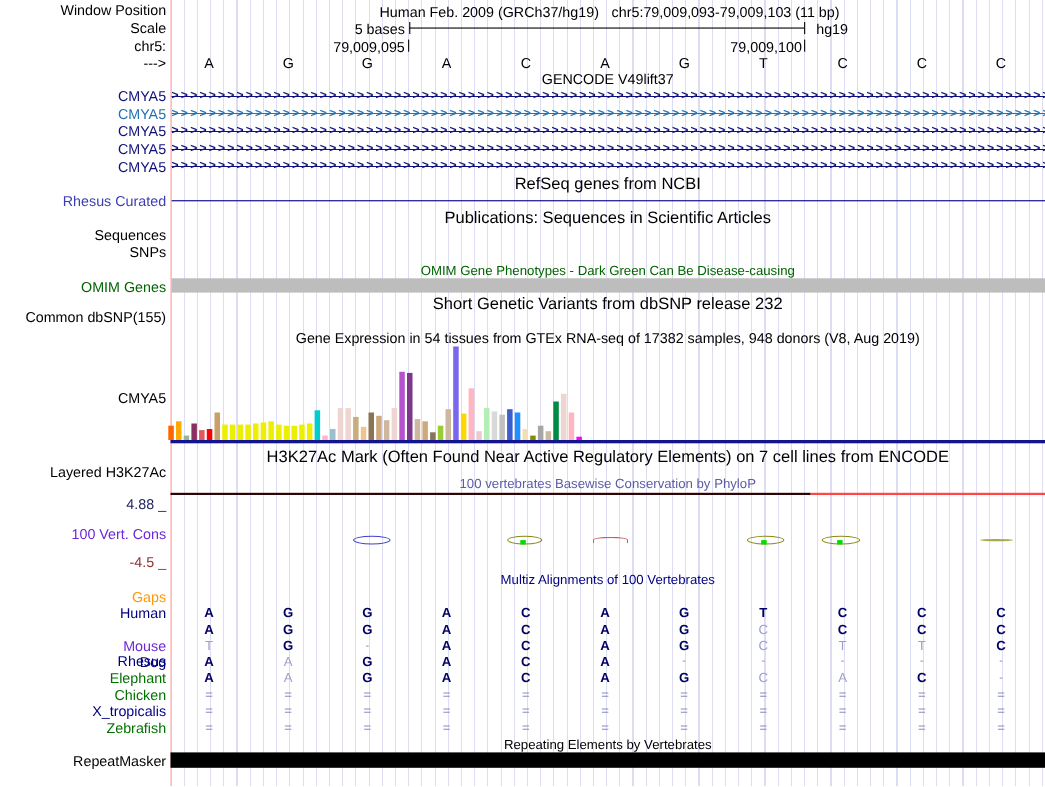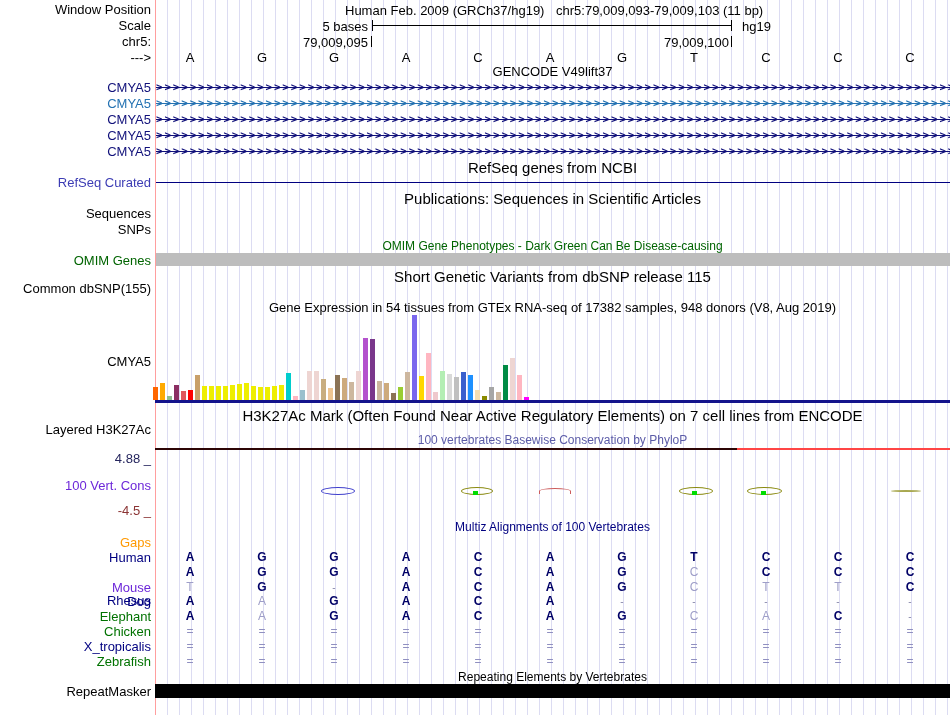--- a/index.html
+++ b/index.html
@@ -70,32 +70,32 @@
       <div class="arrowline" style="top: 97px; color: rgb(36, 114, 178); background: linear-gradient(transparent 6px, rgb(36, 114, 178) 6px, rgb(36, 114, 178) 7px, transparent 7px);">&gt;&gt;&gt;&gt;&gt;&gt;&gt;&gt;&gt;&gt;&gt;&gt;&gt;&gt;&gt;&gt;&gt;&gt;&gt;&gt;&gt;&gt;&gt;&gt;&gt;&gt;&gt;&gt;&gt;&gt;&gt;&gt;&gt;&gt;&gt;&gt;&gt;&gt;&gt;&gt;&gt;&gt;&gt;&gt;&gt;&gt;&gt;&gt;&gt;&gt;&gt;&gt;&gt;&gt;&gt;&gt;&gt;&gt;&gt;&gt;&gt;&gt;&gt;&gt;&gt;&gt;&gt;&gt;&gt;&gt;&gt;&gt;&gt;&gt;&gt;&gt;&gt;&gt;&gt;&gt;&gt;&gt;&gt;&gt;&gt;&gt;&gt;&gt;&gt;&gt;&gt;&gt;&gt;&gt;&gt;&gt;&gt;&gt;&gt;&gt;</div>
       <div class="llabel" style="top: 113px; color: rgb(16, 16, 122);">CMYA5</div>
       <div class="arrowline" style="top: 113px; color: rgb(16, 16, 122); background: linear-gradient(transparent 6px, rgb(16, 16, 122) 6px, rgb(16, 16, 122) 7px, transparent 7px);">&gt;&gt;&gt;&gt;&gt;&gt;&gt;&gt;&gt;&gt;&gt;&gt;&gt;&gt;&gt;&gt;&gt;&gt;&gt;&gt;&gt;&gt;&gt;&gt;&gt;&gt;&gt;&gt;&gt;&gt;&gt;&gt;&gt;&gt;&gt;&gt;&gt;&gt;&gt;&gt;&gt;&gt;&gt;&gt;&gt;&gt;&gt;&gt;&gt;&gt;&gt;&gt;&gt;&gt;&gt;&gt;&gt;&gt;&gt;&gt;&gt;&gt;&gt;&gt;&gt;&gt;&gt;&gt;&gt;&gt;&gt;&gt;&gt;&gt;&gt;&gt;&gt;&gt;&gt;&gt;&gt;&gt;&gt;&gt;&gt;&gt;&gt;&gt;&gt;&gt;&gt;&gt;&gt;&gt;&gt;&gt;&gt;&gt;&gt;&gt;</div>
       <div class="llabel" style="top: 129px; color: rgb(16, 16, 122);">CMYA5</div>
       <div class="arrowline" style="top: 129px; color: rgb(16, 16, 122); background: linear-gradient(transparent 6px, rgb(16, 16, 122) 6px, rgb(16, 16, 122) 7px, transparent 7px);">&gt;&gt;&gt;&gt;&gt;&gt;&gt;&gt;&gt;&gt;&gt;&gt;&gt;&gt;&gt;&gt;&gt;&gt;&gt;&gt;&gt;&gt;&gt;&gt;&gt;&gt;&gt;&gt;&gt;&gt;&gt;&gt;&gt;&gt;&gt;&gt;&gt;&gt;&gt;&gt;&gt;&gt;&gt;&gt;&gt;&gt;&gt;&gt;&gt;&gt;&gt;&gt;&gt;&gt;&gt;&gt;&gt;&gt;&gt;&gt;&gt;&gt;&gt;&gt;&gt;&gt;&gt;&gt;&gt;&gt;&gt;&gt;&gt;&gt;&gt;&gt;&gt;&gt;&gt;&gt;&gt;&gt;&gt;&gt;&gt;&gt;&gt;&gt;&gt;&gt;&gt;&gt;&gt;&gt;&gt;&gt;&gt;&gt;&gt;&gt;</div>
       <div class="llabel" style="top: 145px; color: rgb(16, 16, 122);">CMYA5</div>
       <div class="arrowline" style="top: 145px; color: rgb(16, 16, 122); background: linear-gradient(transparent 6px, rgb(16, 16, 122) 6px, rgb(16, 16, 122) 7px, transparent 7px);">&gt;&gt;&gt;&gt;&gt;&gt;&gt;&gt;&gt;&gt;&gt;&gt;&gt;&gt;&gt;&gt;&gt;&gt;&gt;&gt;&gt;&gt;&gt;&gt;&gt;&gt;&gt;&gt;&gt;&gt;&gt;&gt;&gt;&gt;&gt;&gt;&gt;&gt;&gt;&gt;&gt;&gt;&gt;&gt;&gt;&gt;&gt;&gt;&gt;&gt;&gt;&gt;&gt;&gt;&gt;&gt;&gt;&gt;&gt;&gt;&gt;&gt;&gt;&gt;&gt;&gt;&gt;&gt;&gt;&gt;&gt;&gt;&gt;&gt;&gt;&gt;&gt;&gt;&gt;&gt;&gt;&gt;&gt;&gt;&gt;&gt;&gt;&gt;&gt;&gt;&gt;&gt;&gt;&gt;&gt;&gt;&gt;&gt;&gt;&gt;</div>
     </div>
 
   <div class="ctitle small" style="top:162px">RefSeq genes from NCBI</div>
-  <div class="llabel" style="top: 176px; color: rgb(60, 60, 180);" id="refseq-label">RefSeq Curated</div>
+  <div class="llabel" style="top: 176px; color: rgb(60, 60, 180);" id="refseq-label">Rhesus Curated</div>
   <div class="abs" id="refseq-line" style="top: 182px; left: 156px; width: 794px; height: 1px; background: rgb(0, 0, 128);"></div>
 
   <div class="ctitle small" style="top:193px">Publications: Sequences in Scientific Articles</div>
   <div class="llabel" style="top:207px">Sequences</div>
   <div class="llabel" style="top:223px">SNPs</div>
 
   <div class="ctitle mid" style="top: 240px; color: rgb(0, 100, 0);" id="omim-title">OMIM Gene Phenotypes - Dark Green Can Be Disease-causing</div>
   <div class="llabel" style="top: 254px; color: rgb(0, 100, 0);" id="omim-label">OMIM Genes</div>
   <div class="abs" id="omim-bar" style="top: 253px; left: 156px; width: 794px; height: 13px; background: rgb(189, 189, 189);"></div>
 
-  <div class="ctitle small" style="top:271px">Short Genetic Variants from dbSNP release 115</div>
+  <div class="ctitle small" style="top:271px">Short Genetic Variants from dbSNP release 232</div>
   <div class="llabel" style="top:282px">Common dbSNP(155)</div>
 
   <div class="ctitle big" style="top:302px">Gene Expression in 54 tissues from GTEx RNA-seq of 17382 samples, 948 donors (V8, Aug 2019)</div>
   <div class="llabel" style="top:355px">CMYA5</div>
   <div id="gtex-bars">
       <div class="bar" style="left: 153px; top: 387px; height: 13px; background: rgb(255, 102, 0);"></div>
       <div class="bar" style="left: 160px; top: 383px; height: 17px; background: rgb(255, 170, 0);"></div>
       <div class="bar" style="left: 167px; top: 396px; height: 4px; background: rgb(143, 188, 143);"></div>
       <div class="bar" style="left: 174px; top: 385px; height: 15px; background: rgb(139, 46, 98);"></div>
       <div class="bar" style="left: 181px; top: 391px; height: 9px; background: rgb(224, 88, 94);"></div>

